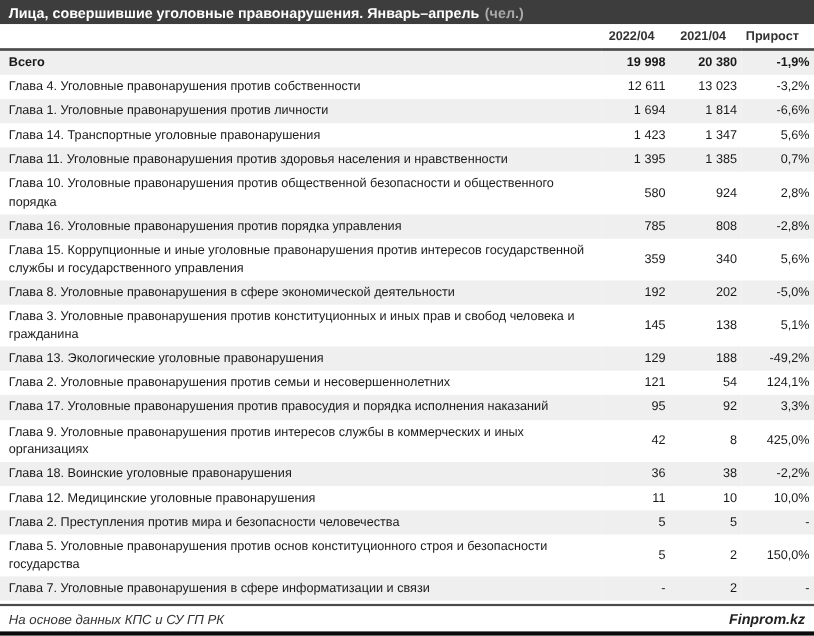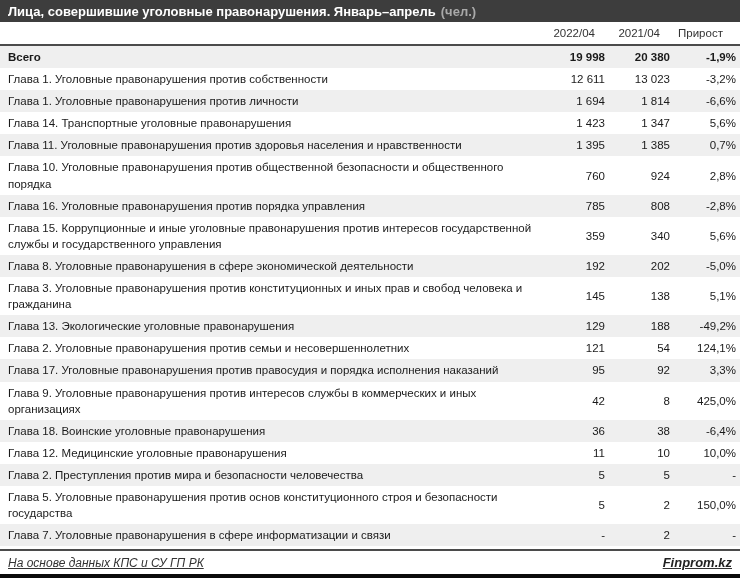--- a/index.html
+++ b/index.html
@@ -37,21 +37,21 @@
     width: 100%;
     border-collapse: collapse;
     table-layout: fixed;
     font-size: 11.5px;
   }
   col.c-label { width: auto; }
   col.c-v1 { width: 62px; }
   col.c-v2 { width: 65px; }
   col.c-v3 { width: 66px; }
   thead th {
-    font-weight: normal;
+    font-weight: bold;
     color: #333333;
     text-align: right;
     padding: 5px 14px 5px 4px;
     border-bottom: 2px solid #4b4b4b;
     background: #ffffff;
     white-space: nowrap;
   }
   thead th:last-child { padding-right: 20px; }
   thead th.label { text-align: left; padding-left: 8px; }
   tbody td {
@@ -75,21 +75,20 @@
     margin-top: auto;
     border-top: 2px solid #4b4b4b;
     display: flex;
     justify-content: space-between;
     align-items: center;
     padding: 4px 8px;
     font-size: 12px;
     font-style: italic;
     color: #333333;
     background: #ffffff;
-    text-decoration: underline;
   }
   .footer .brand {
     font-weight: bold;
     font-size: 13px;
     color: #222222;
     text-align: right;
   }
   .bottom-bar {
     flex: 0 0 4px;
     background: #0a0a0a;
@@ -121,21 +120,21 @@
       </tr>
     </thead>
     <tbody>
       <tr class="total">
         <td class="label">Всего</td>
         <td class="num">19 998</td>
         <td class="num">20 380</td>
         <td class="num">-1,9%</td>
       </tr>
       <tr>
-        <td class="label">Глава 1. Уголовные правонарушения против собственности</td>
+        <td class="label">Глава 4. Уголовные правонарушения против собственности</td>
         <td class="num">12 611</td>
         <td class="num">13 023</td>
         <td class="num">-3,2%</td>
       </tr>
       <tr>
         <td class="label">Глава 1. Уголовные правонарушения против личности</td>
         <td class="num">1 694</td>
         <td class="num">1 814</td>
         <td class="num">-6,6%</td>
       </tr>
@@ -146,21 +145,21 @@
         <td class="num">5,6%</td>
       </tr>
       <tr>
         <td class="label">Глава 11. Уголовные правонарушения против здоровья населения и нравственности</td>
         <td class="num">1 395</td>
         <td class="num">1 385</td>
         <td class="num">0,7%</td>
       </tr>
       <tr>
         <td class="label">Глава 10. Уголовные правонарушения против общественной безопасности и общественного порядка</td>
-        <td class="num">760</td>
+        <td class="num">580</td>
         <td class="num">924</td>
         <td class="num">2,8%</td>
       </tr>
       <tr>
         <td class="label">Глава 16. Уголовные правонарушения против порядка управления</td>
         <td class="num">785</td>
         <td class="num">808</td>
         <td class="num">-2,8%</td>
       </tr>
       <tr>
@@ -202,21 +201,21 @@
       <tr>
         <td class="label">Глава 9. Уголовные правонарушения против интересов службы в коммерческих и иных организациях</td>
         <td class="num">42</td>
         <td class="num">8</td>
         <td class="num">425,0%</td>
       </tr>
       <tr>
         <td class="label">Глава 18. Воинские уголовные правонарушения</td>
         <td class="num">36</td>
         <td class="num">38</td>
-        <td class="num">-6,4%</td>
+        <td class="num">-2,2%</td>
       </tr>
       <tr>
         <td class="label">Глава 12. Медицинские уголовные правонарушения</td>
         <td class="num">11</td>
         <td class="num">10</td>
         <td class="num">10,0%</td>
       </tr>
       <tr>
         <td class="label">Глава 2. Преступления против мира и безопасности человечества</td>
         <td class="num">5</td>

